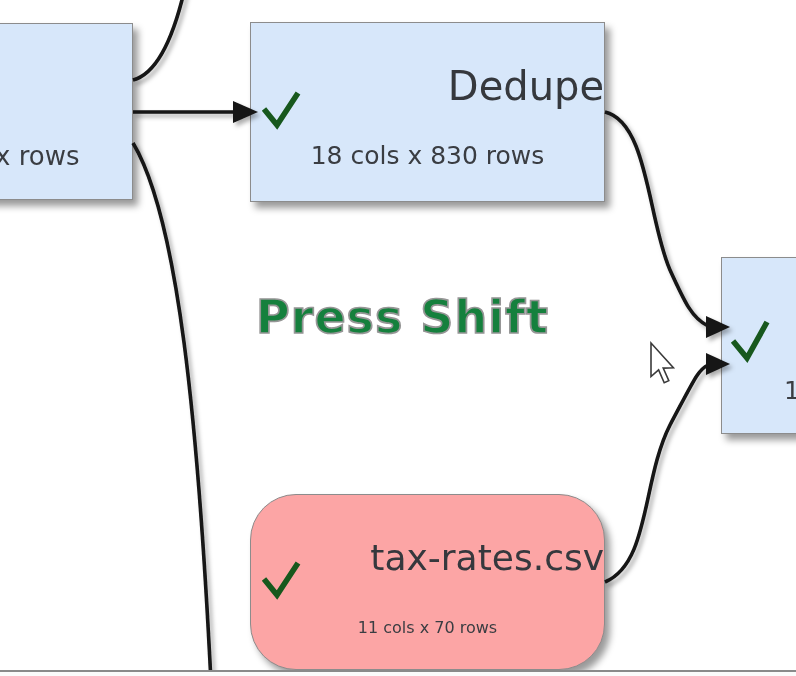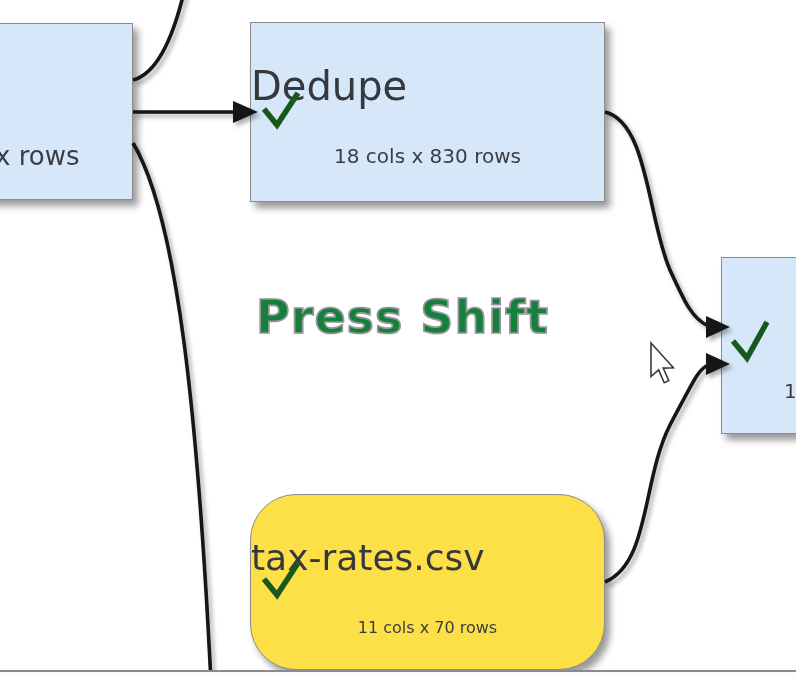--- a/index.html
+++ b/index.html
@@ -8,28 +8,28 @@
     background:#ffffff;
     font-family:"DejaVu Sans","Liberation Sans",sans-serif;
   }
   .node{
     position:absolute;
     border:1px solid #8c8c8c;
     box-shadow:5px 6px 7px rgba(0,0,0,0.40);
     box-sizing:border-box;
   }
   .node.blue{background:#d7e7fa;}
-  .node.pink{background:#fde047;border-radius:46px;}
+  .node.pink{background:#fca5a5;border-radius:46px;}
   .node .title{
-    position:absolute;left:0;right:0;text-align:left;
+    position:absolute;left:0;right:0;text-align:right;
     color:#35383d;white-space:nowrap;
   }
   .node .subtitle{
     position:absolute;color:#3a3d42;white-space:nowrap;
-    font-size:20px;line-height:30px;
+    font-size:25px;line-height:30px;
   }
   .node .subtitle.centered{left:0;right:0;text-align:center;}
   #node-dedupe .title{top:36px;font-size:40px;line-height:54px;}
   #node-dedupe .subtitle{top:118px;}
   #node-taxrates .title{top:38px;font-size:36px;line-height:50px;}
   #node-taxrates .subtitle{top:118px;font-size:16px;}
   #node-left .subtitle{top:117px;left:116px;font-size:26px;}
   #node-right .subtitle{top:118px;left:62px;}
   #overlay-hint{
     position:absolute;left:256px;top:290px;width:284px;

